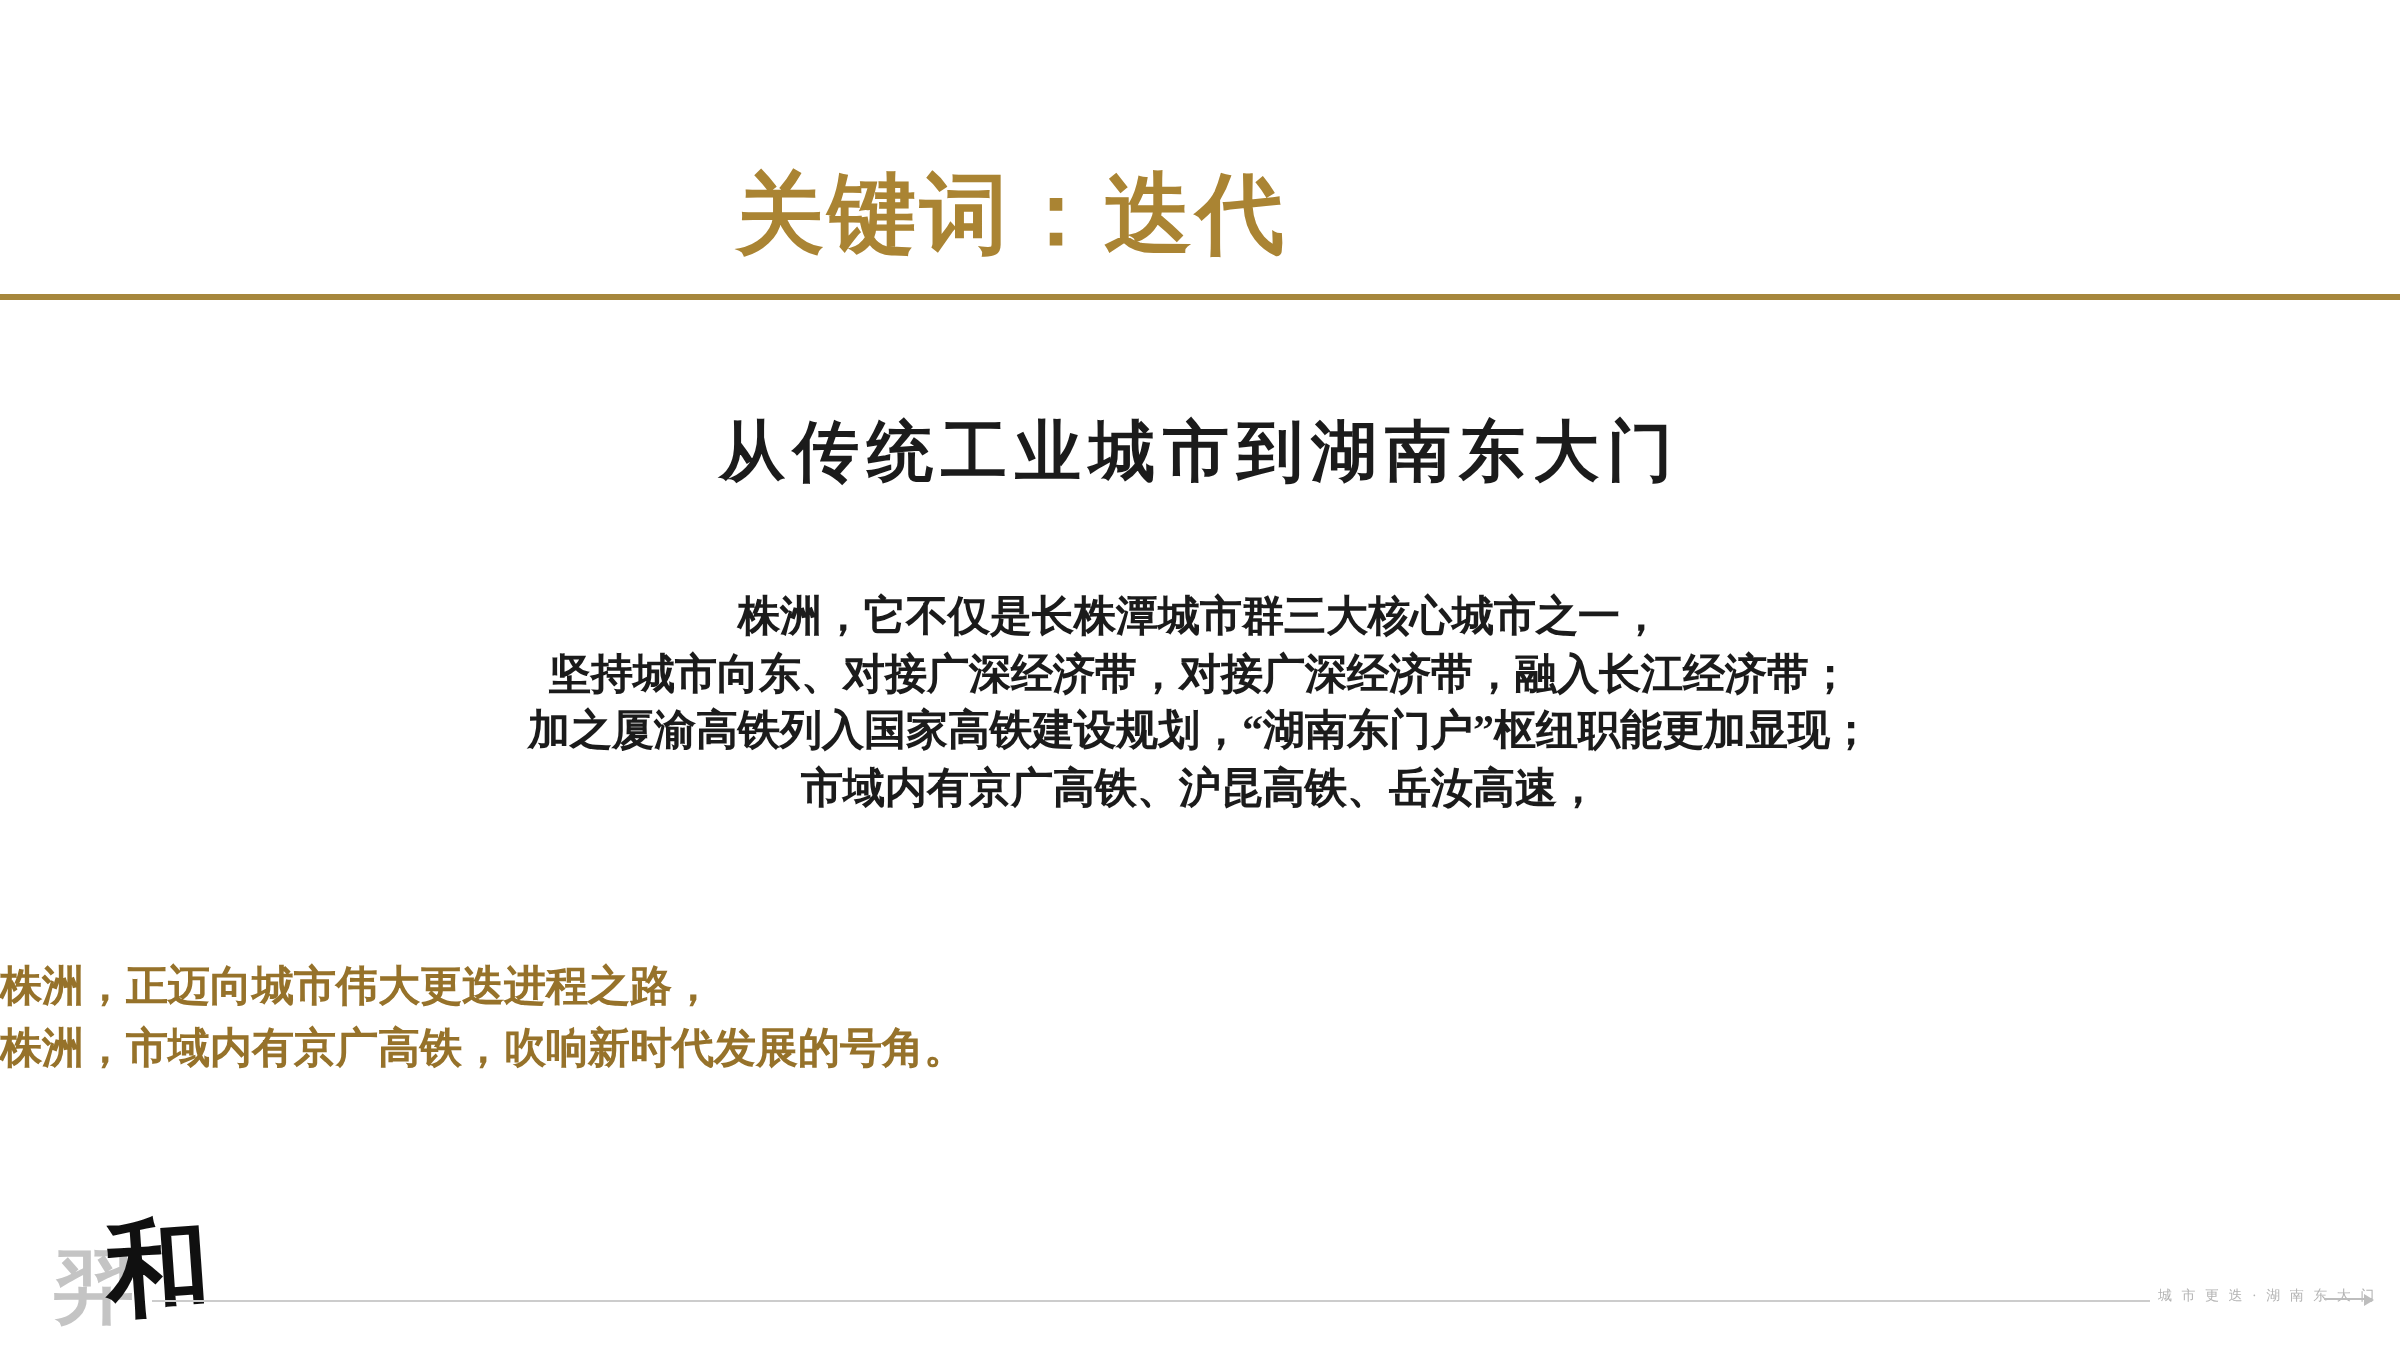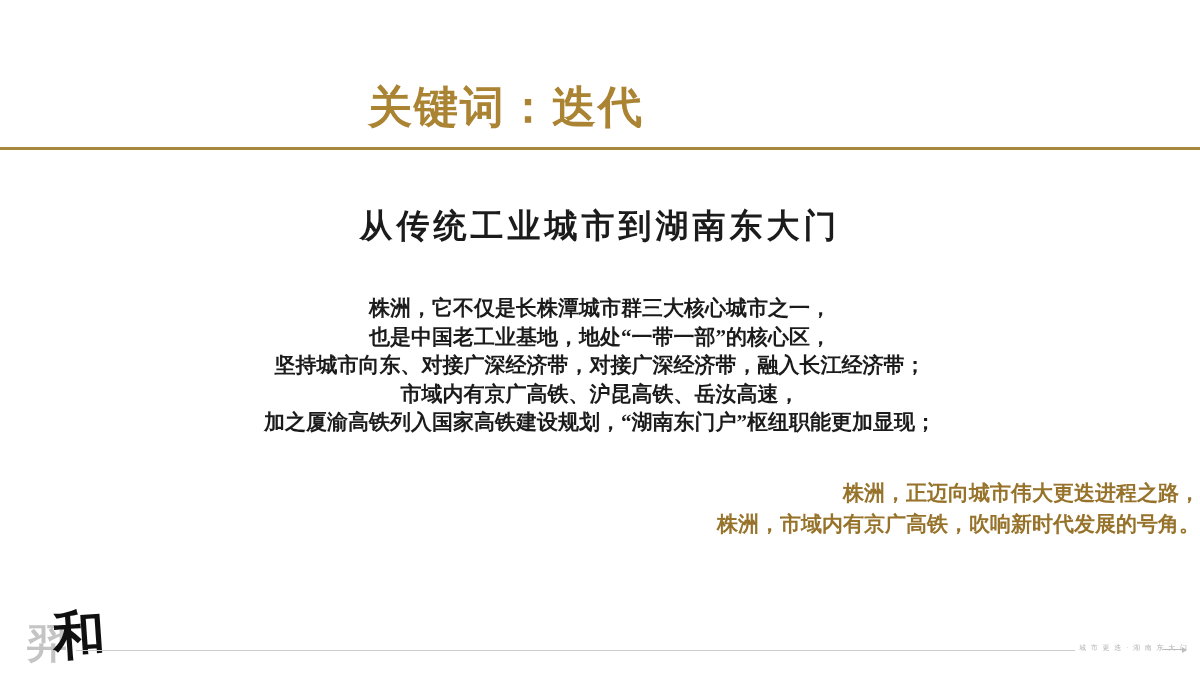--- a/index.html
+++ b/index.html
@@ -57,21 +57,21 @@
     font-size: 21px;
     font-weight: bold;
     line-height: 28.5px;
     color: #1B1B1B;
   }
   .highlight-block {
     position: absolute;
     top: 478px;
     left: 0;
     width: 1200px;
-    text-align: right;
+    text-align: left;
     font-size: 21px;
     font-weight: bold;
     line-height: 31px;
     color: #96722A;
   }
   .footer {
     position: absolute;
     left: 0;
     top: 600px;
     width: 1200px;
@@ -138,24 +138,23 @@
 <div class="slide">
 
   <h1 class="title">关键词：迭代</h1>
 
   <div class="gold-rule"></div>
 
   <h2 class="subtitle">从传统工业城市到湖南东大门</h2>
 
   <div class="body-block">
     <div class="body-line">株洲，它不仅是长株潭城市群三大核心城市之一，</div>
-    <div class="body-line">也是中国老工业基地，地处“一带一部”的核心区，</div>
     <div class="body-line">坚持城市向东、对接广深经济带，对接广深经济带，融入长江经济带；</div>
+    <div class="body-line">加之厦渝高铁列入国家高铁建设规划，“湖南东门户”枢纽职能更加显现；</div>
     <div class="body-line">市域内有京广高铁、沪昆高铁、岳汝高速，</div>
-    <div class="body-line">加之厦渝高铁列入国家高铁建设规划，“湖南东门户”枢纽职能更加显现；</div>
   </div>
 
   <div class="highlight-block">
     <div class="highlight-line">株洲，正迈向城市伟大更迭进程之路，</div>
     <div class="highlight-line">株洲，市域内有京广高铁，吹响新时代发展的号角。</div>
   </div>
 
   <div class="footer">
     <span class="logo-light">羿</span>
     <span class="logo-dark">和</span>

